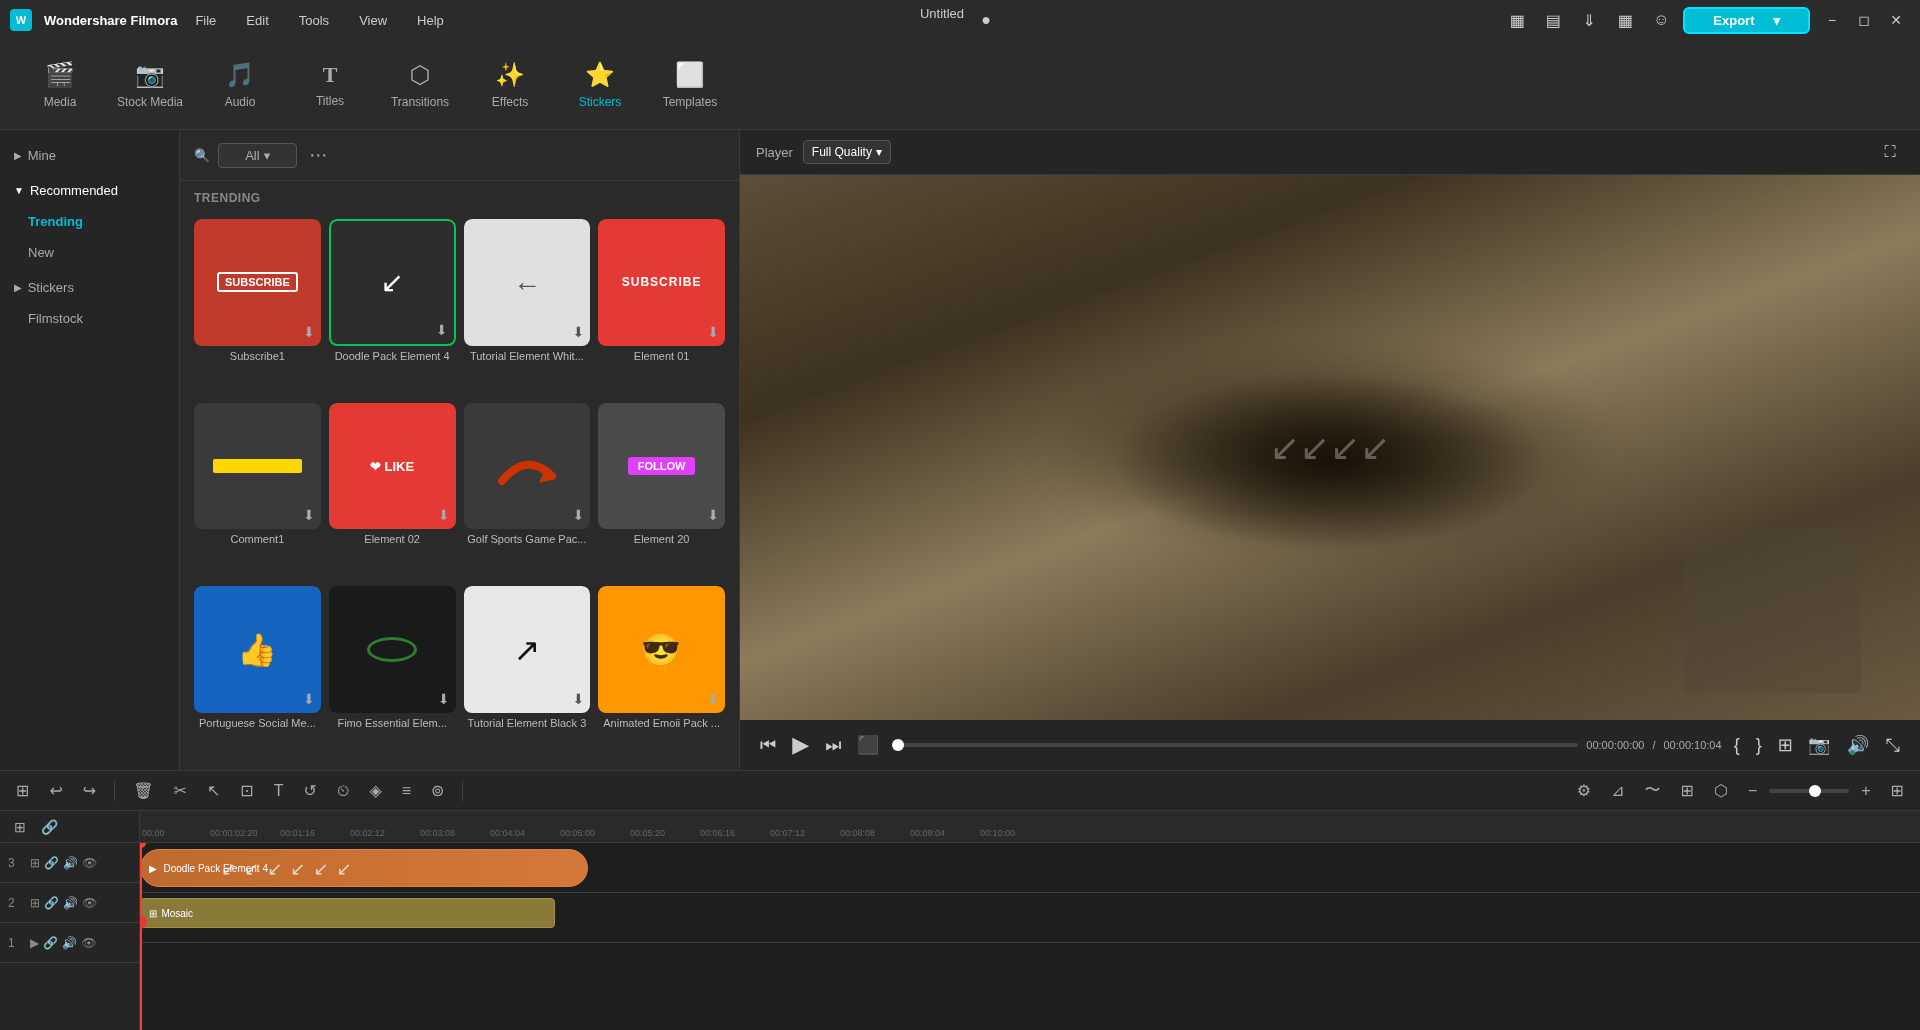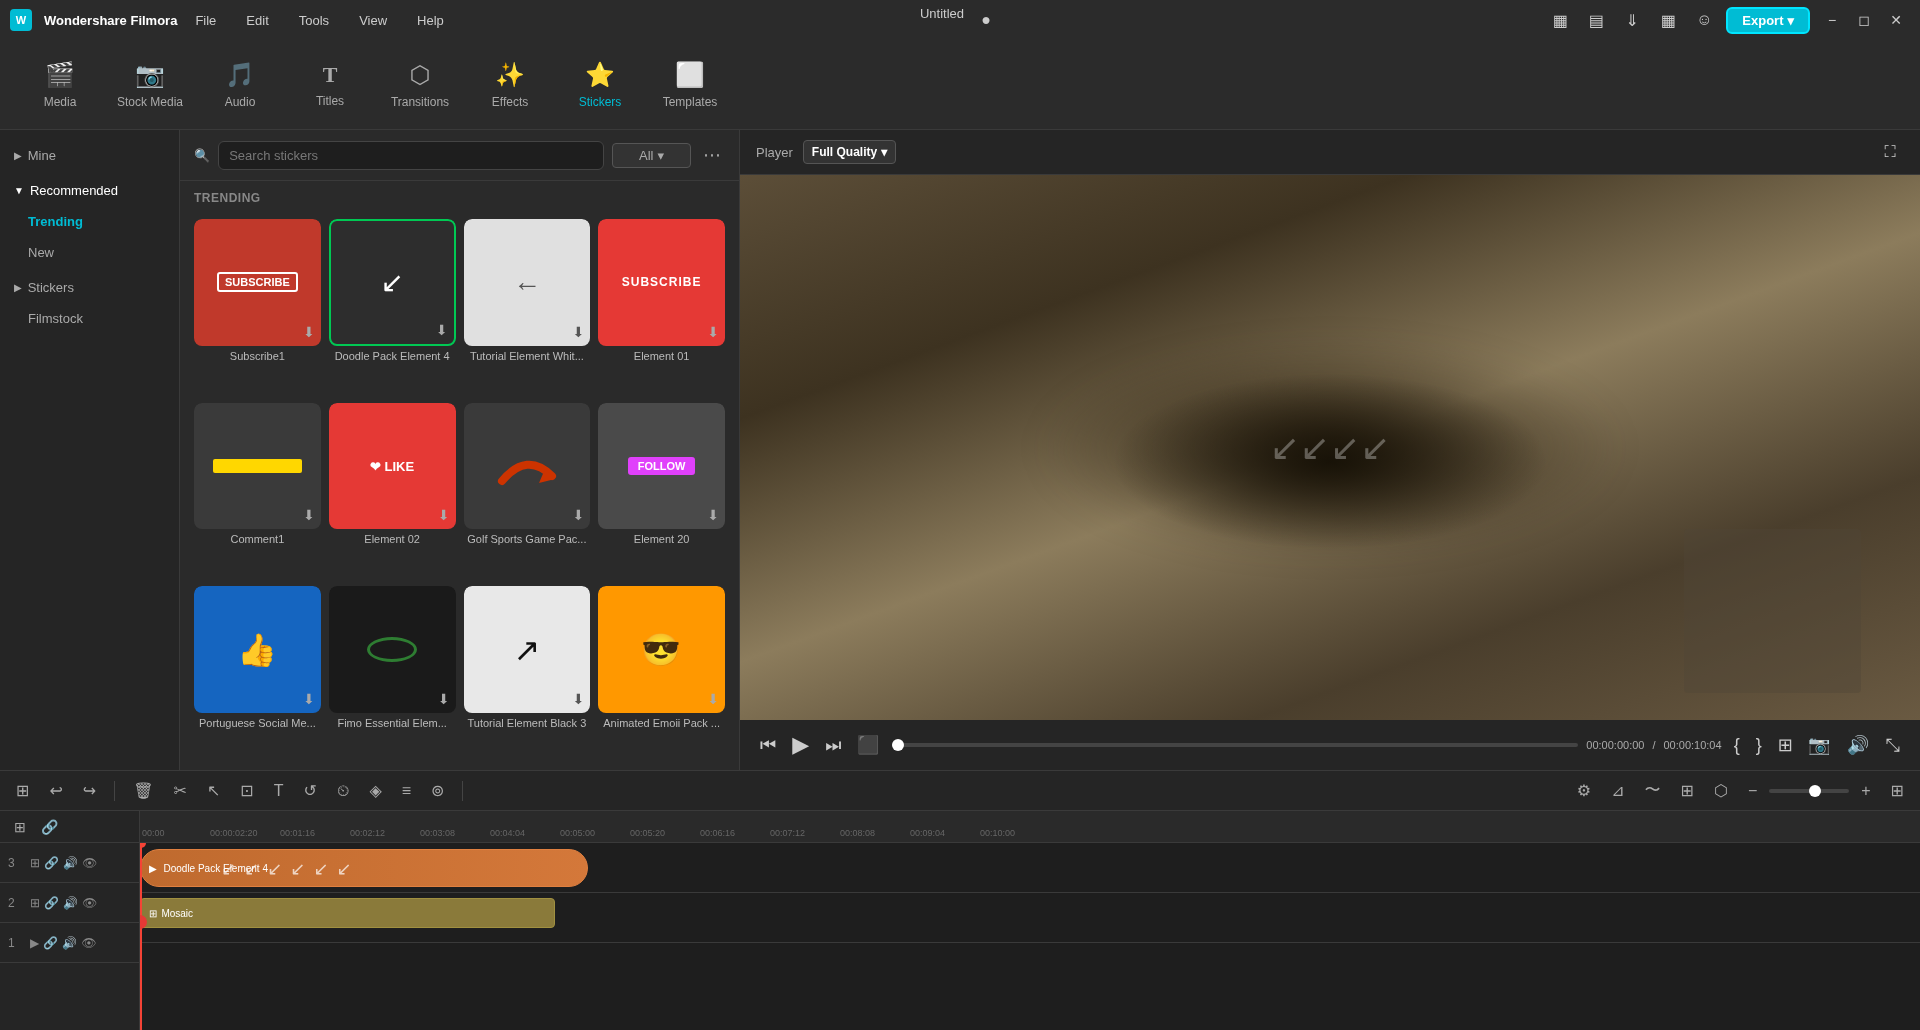--- a/index.html
+++ b/index.html
@@ -9,21 +9,21 @@
     .titlebar { height: 40px; background: #2b2b2b; display: flex; align-items: center; padding: 0 10px; justify-content: space-between; flex-shrink: 0; }
     .titlebar-left { display: flex; align-items: center; gap: 12px; }
     .app-logo { width: 22px; height: 22px; background: #00bcd4; border-radius: 4px; display: flex; align-items: center; justify-content: center; font-size: 11px; font-weight: bold; color: #fff; }
     .app-name { font-size: 13px; font-weight: 600; color: #fff; }
     .titlebar-menu { display: flex; gap: 18px; }
     .menu-item { font-size: 13px; color: #ccc; cursor: pointer; padding: 4px 6px; border-radius: 3px; }
     .titlebar-center { position: absolute; left: 50%; transform: translateX(-50%); display: flex; gap: 8px; }
     .project-name { font-size: 13px; color: #ccc; }
     .titlebar-right { display: flex; align-items: center; gap: 8px; }
     .icon-btn { width: 28px; height: 28px; display: flex; align-items: center; justify-content: center; cursor: pointer; border-radius: 4px; color: #ccc; font-size: 16px; }
-    .export-btn { background: #00bcd4; color: #fff; border: 2px solid #00e5ff; border-radius: 6px; padding: 4px 14px; font-size: 13px; font-weight: 600; cursor: pointer; display: flex; align-items: center; gap: 4px; }
+    .export-btn { background: #00bcd4; color: #fff; border: 2px solid #00e5ff; border-radius: 6px; padding: 4px 28px; font-size: 13px; font-weight: 600; cursor: pointer; display: flex; align-items: center; gap: 19px; }
     .win-controls { display: flex; gap: 4px; }
     .win-btn { width: 28px; height: 28px; display: flex; align-items: center; justify-content: center; cursor: pointer; font-size: 14px; color: #ccc; }
 
     
     .main-toolbar { height: 90px; background: #2b2b2b; display: flex; align-items: center; padding: 0 20px; gap: 10px; border-bottom: 1px solid #3a3a3a; flex-shrink: 0; }
     .toolbar-item { display: flex; flex-direction: column; align-items: center; justify-content: center; width: 80px; height: 72px; cursor: pointer; border-radius: 6px; gap: 6px; color: #aaa; }
     .toolbar-item.active { color: #00bcd4; }
     .toolbar-icon { font-size: 24px; }
     .toolbar-label { font-size: 12px; }
 
@@ -52,21 +52,21 @@
     .sticker-item { position: relative; cursor: pointer; border-radius: 8px; overflow: hidden; }
     .sticker-thumb { width: 100%; aspect-ratio: 1; background: #3a3a3a; border-radius: 8px; display: flex; align-items: center; justify-content: center; overflow: hidden; position: relative; }
     .sticker-thumb.selected { border: 2px solid #00c853; }
     .sticker-name { font-size: 11px; color: #bbb; margin-top: 4px; text-align: center; white-space: nowrap; overflow: hidden; text-overflow: ellipsis; padding: 0 2px; }
     .download-icon { position: absolute; bottom: 6px; right: 6px; color: #aaa; font-size: 14px; }
 
     
     .preview-area { flex: 1; background: #1a1a1a; display: flex; flex-direction: column; }
     .preview-header { display: flex; align-items: center; padding: 8px 16px; gap: 10px; background: #252525; border-bottom: 1px solid #3a3a3a; }
     .player-label { font-size: 13px; color: #aaa; }
-    .quality-select { background: #333; border: 1px solid #555; border-radius: 4px; color: #fff; padding: 4px 8px; font-size: 12px; cursor: pointer; display: flex; align-items: center; gap: 4px; font-weight: bold; }
+    .quality-select { background: #333; border: 1px solid #555; border-radius: 4px; color: #fff; padding: 4px 8px; font-size: 12px; cursor: pointer; display: flex; align-items: center; gap: 4px; }
     .preview-spacer { flex: 1; }
     .preview-video { flex: 1; display: flex; align-items: center; justify-content: center; overflow: hidden; position: relative; }
 
     
     .preview-controls { padding: 8px 16px; background: #252525; display: flex; align-items: center; gap: 8px; }
     .progress-bar { flex: 1; height: 4px; background: #444; border-radius: 2px; position: relative; cursor: pointer; }
     .progress-dot { width: 12px; height: 12px; background: #fff; border-radius: 50%; position: absolute; top: -4px; left: 0; }
     .time-display { font-size: 11px; color: #aaa; white-space: nowrap; text-align: right; }
     .control-btn { color: #ccc; font-size: 18px; cursor: pointer; padding: 4px; display: flex; align-items: center; }
 
@@ -222,21 +222,20 @@
       </div>
       <div class="sidebar-item">
         <span>Filmstock</span>
       </div>
     </div>
   </div>
 
   <div class="stickers-panel">
     <div class="search-bar">
       <span style="color:#888;">🔍</span>
-      <input class="search-input" type="text" placeholder="Search stickers" style="">
       <div class="filter-btn">
         <span>All</span>
         <span>▾</span>
       </div>
       <span class="more-btn">⋯</span>
     </div>
     <div class="trending-label">TRENDING</div>
     <div class="stickers-grid">
 
       <div class="sticker-item">

